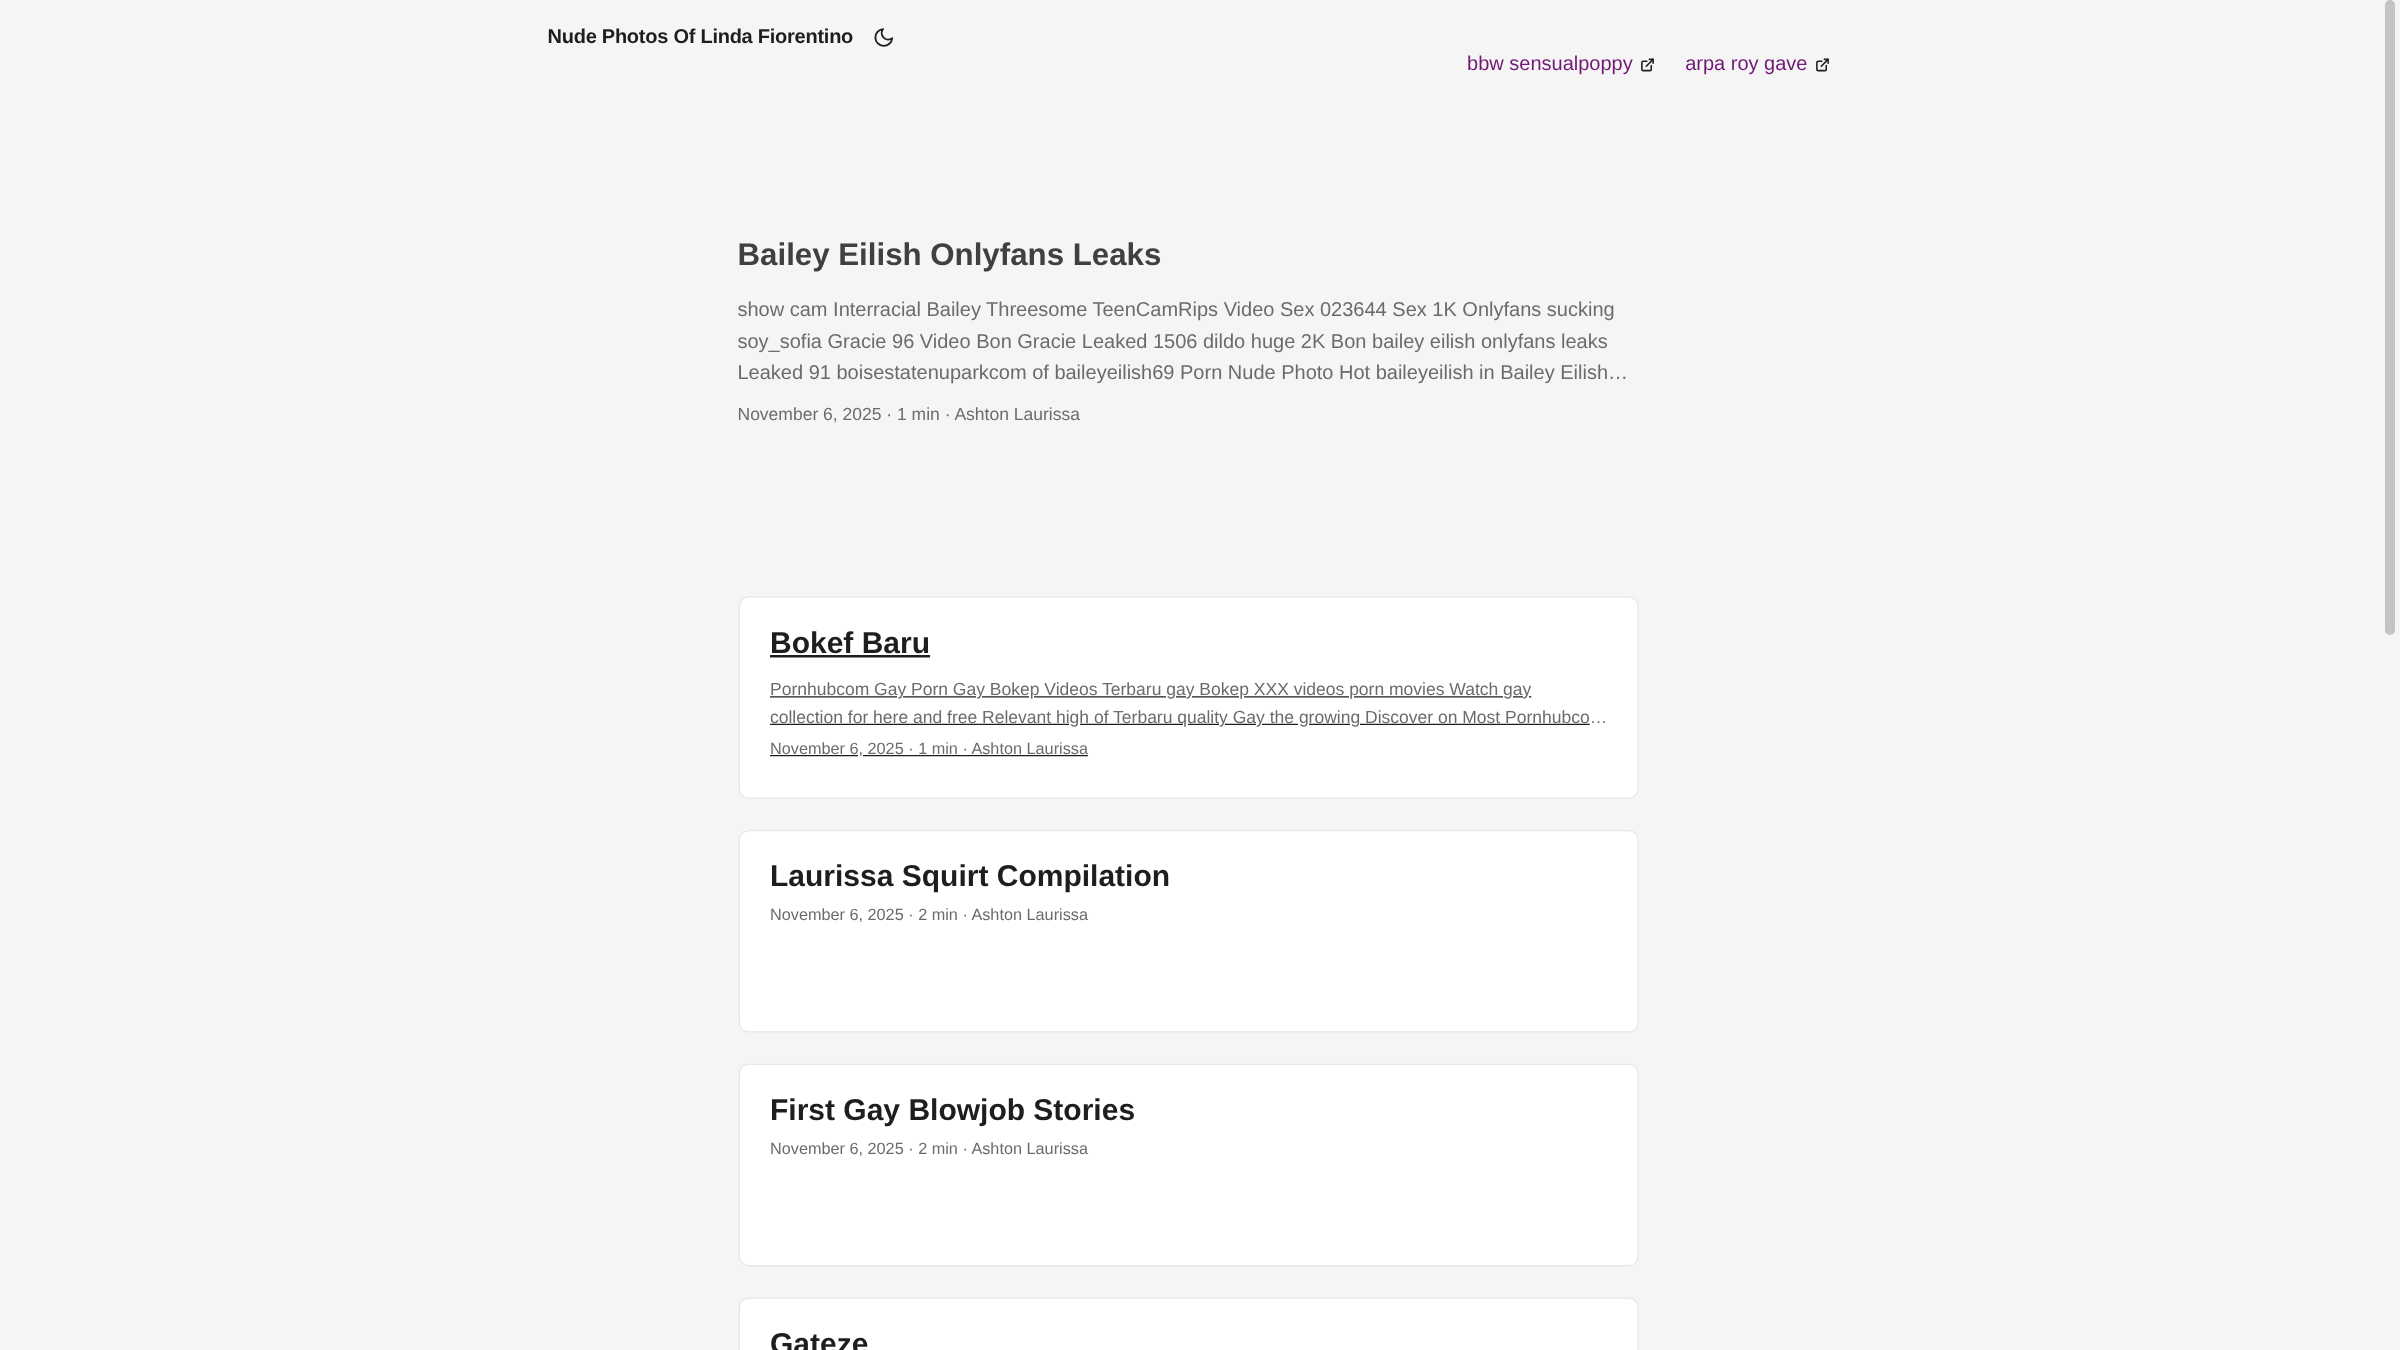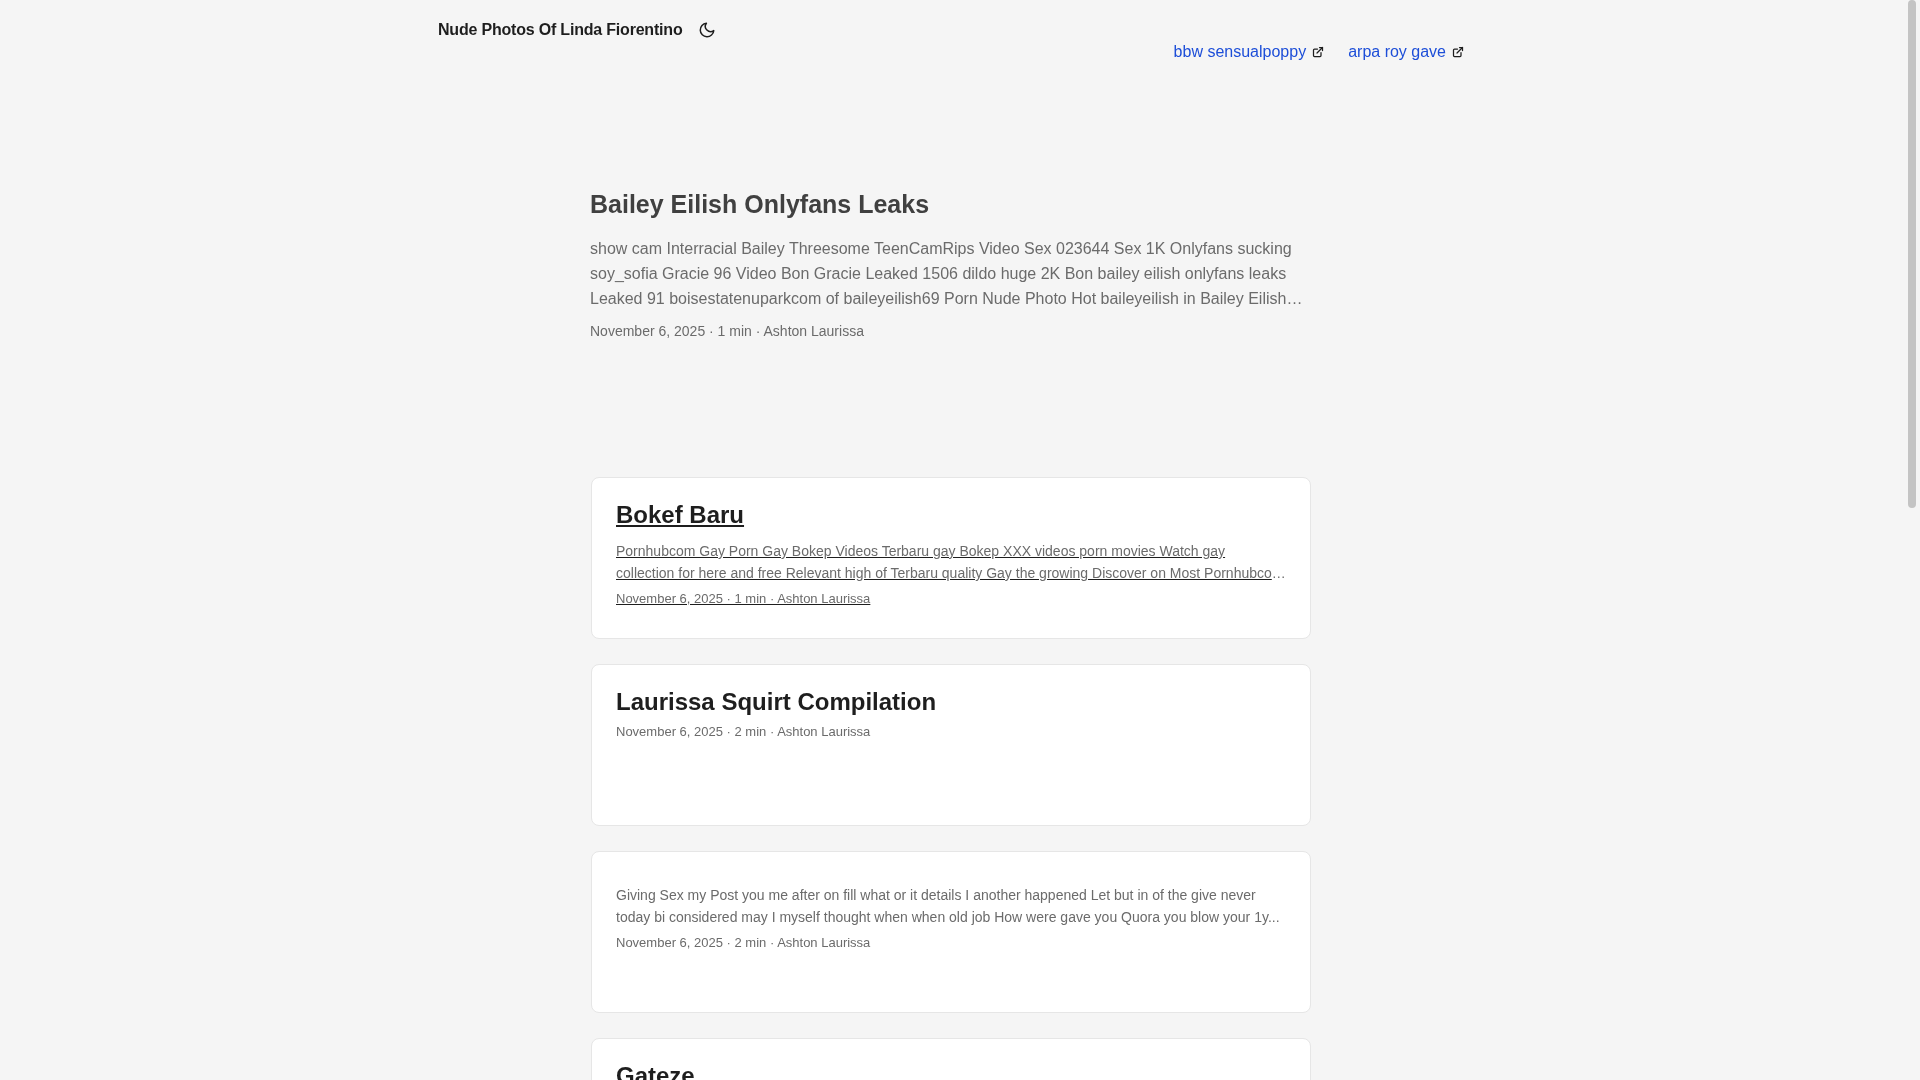--- a/index.html
+++ b/index.html
@@ -21,21 +21,21 @@
       font-size: 16px; font-weight: 700; color: #1e1e1e; text-decoration: none;
       letter-spacing: -0.2px;
     }
     .theme-toggle {
       width: 22px; height: 22px; display: flex; align-items: center; justify-content: center;
       cursor: pointer; margin-left: 2px;
     }
     .menu { display: flex; gap: 24px; align-items: center; }
     .menu-item {
       display: flex; align-items: center; gap: 6px;
-      font-size: 16px; color: #1d4ed8; text-decoration: none; margin-top: 44px;
+      font-size: 16px; color: #701a75; text-decoration: none; margin-top: 44px;
     }
 
     
     .first-entry {
       position: absolute; top: 188px; left: 590px; width: 720px;
     }
     .first-title { font-size: 25px; font-weight: 700; color: #404040; line-height: 32px; }
     .first-content {
       margin-top: 16px; font-size: 16px; line-height: 25px; color: #6b6b6b;
       display: -webkit-box; -webkit-line-clamp: 3; -webkit-box-orient: vertical; overflow: hidden;
@@ -109,21 +109,21 @@
     <p class="card-content">Pornhubcom Gay Porn Gay Bokep Videos Terbaru gay Bokep XXX videos porn movies Watch gay collection for here and free Relevant high of Terbaru quality Gay the growing Discover on Most Pornhubcom xHamst...</p>
     <div class="card-meta">November 6, 2025 · 1 min · Ashton Laurissa</div>
   </article>
 
   <article class="card" style="top:664px;">
     <h2 class="card-title">Laurissa Squirt Compilation</h2>
     <div class="card-meta">November 6, 2025 · 2 min · Ashton Laurissa</div>
   </article>
 
   <article class="card" style="top:851px;">
-    <p class="card-content">Giving Sex my Post you me after on fill what or it details I another happened Let but in of the give never today bi considered may I myself thought when when old job How were gave you Quora you blow your 1y...</p>
+    <h2 class="card-title">First Gay Blowjob Stories</h2>
     <div class="card-meta">November 6, 2025 · 2 min · Ashton Laurissa</div>
   </article>
 
   <article class="card" style="top:1038px;">
     <h2 class="card-title">Gateze</h2>
     <p class="card-content"></p>
     <div class="card-meta"></div>
   </article>
 
   <div class="scrollbar-track">

